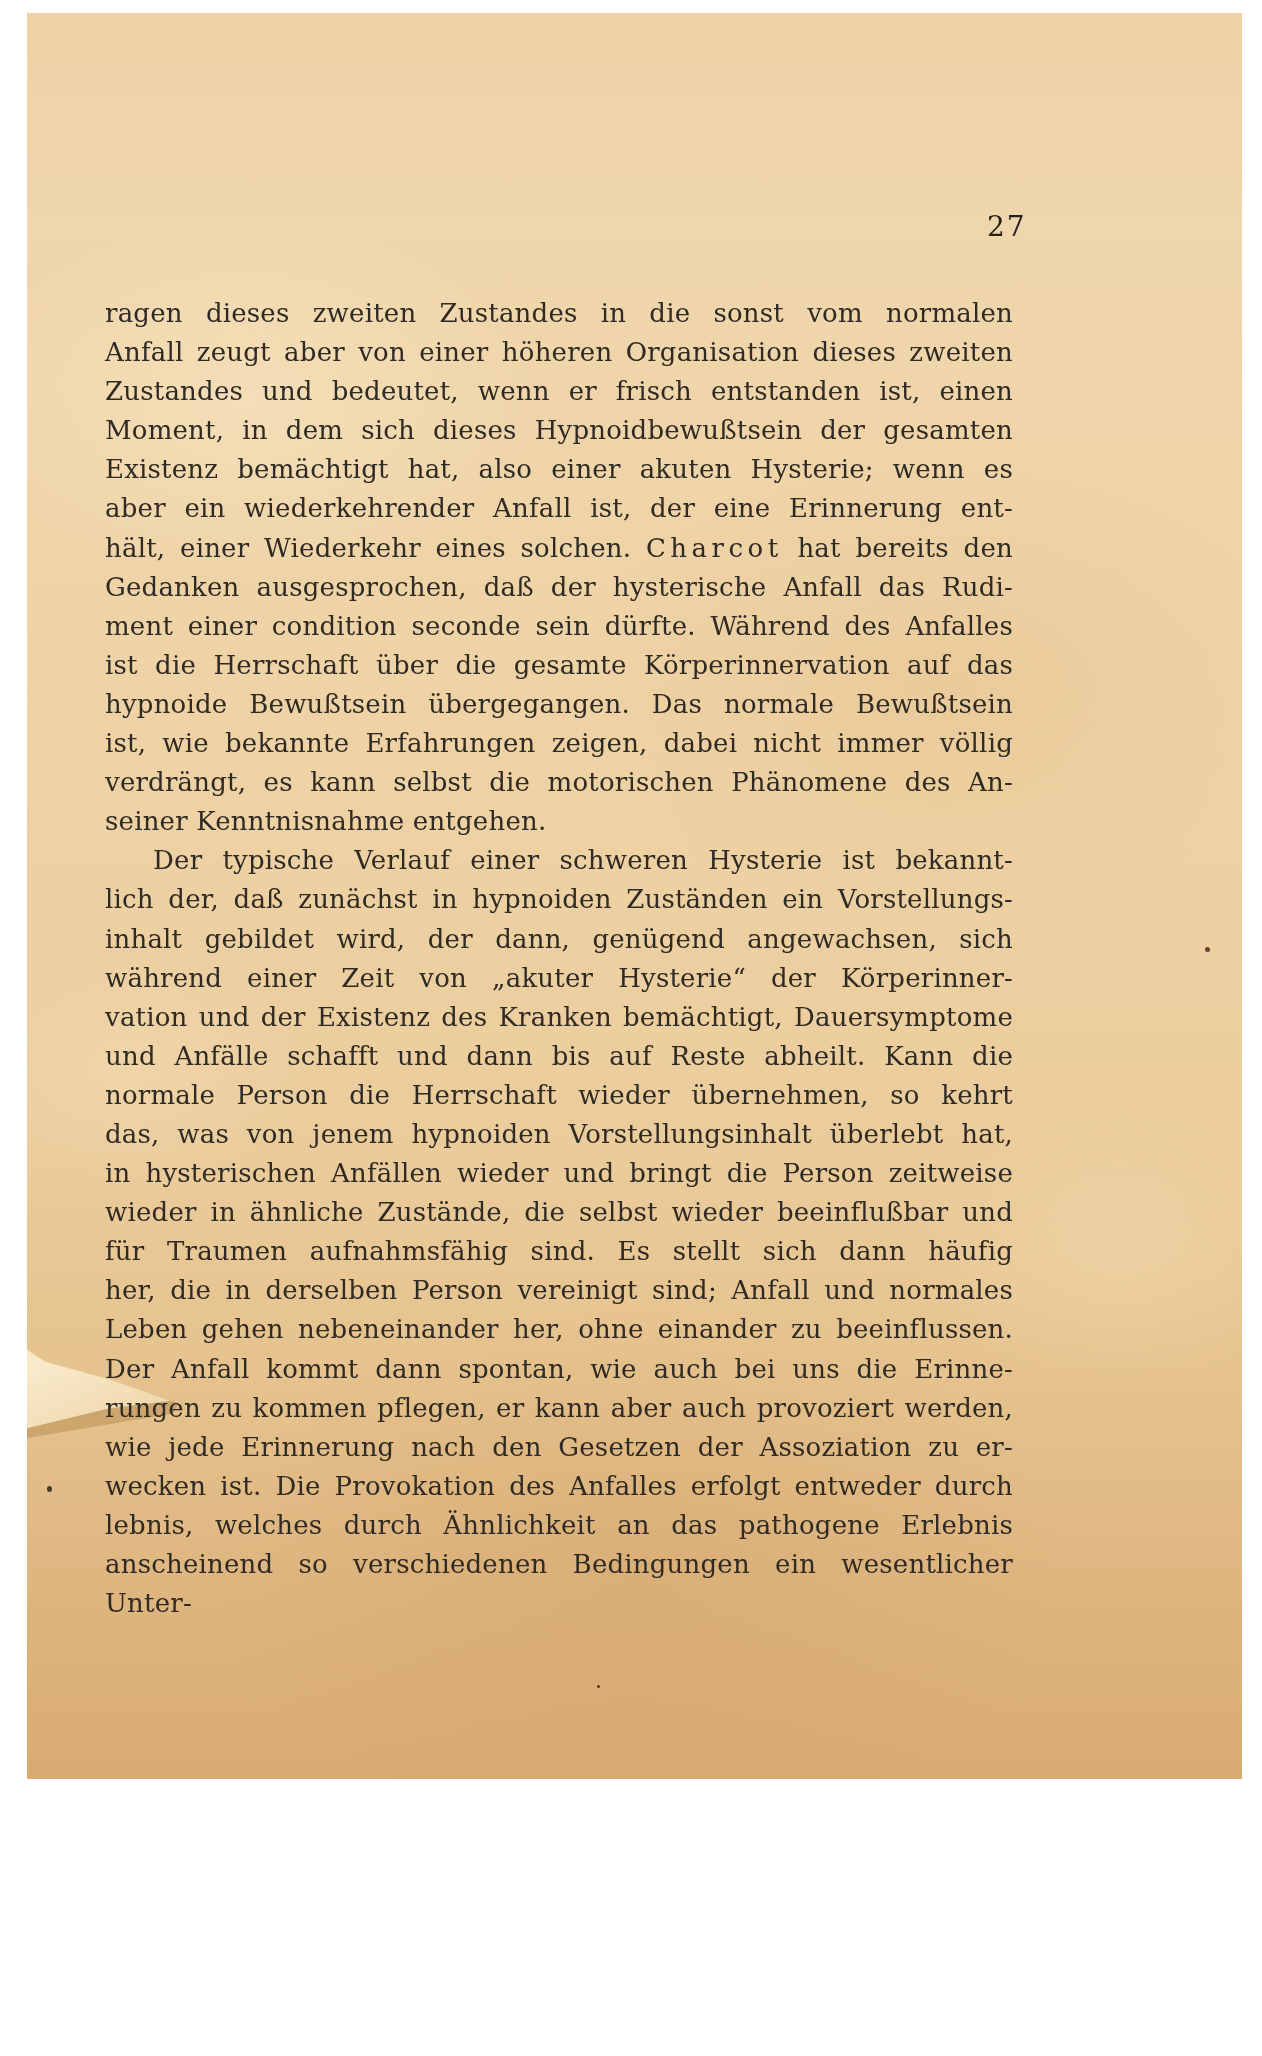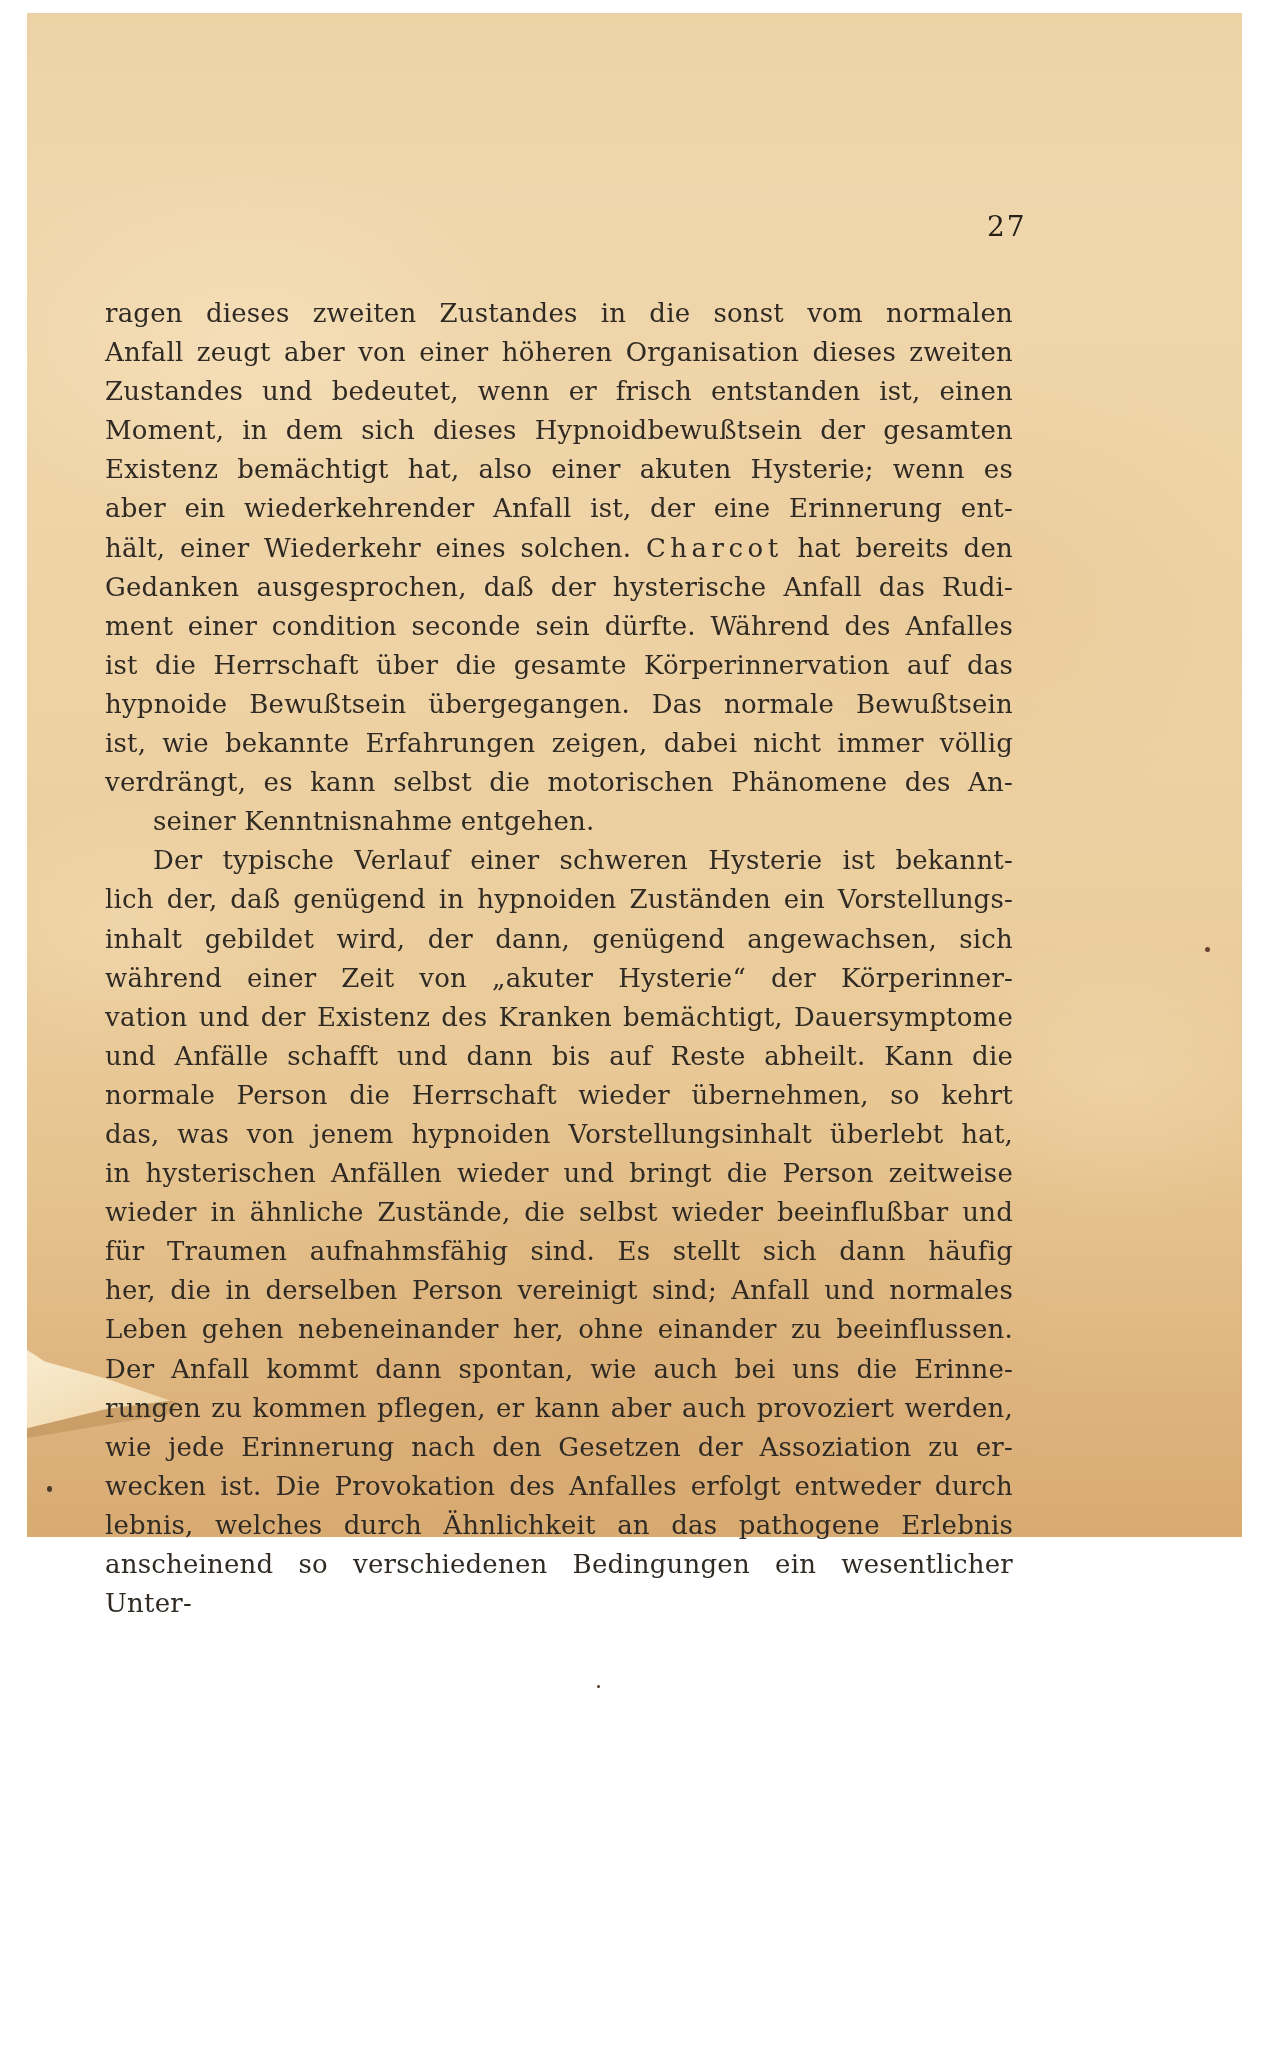--- a/index.html
+++ b/index.html
@@ -13,21 +13,21 @@
     width: 1262px;
     height: 2056px;
     background: #ffffff;
     overflow: hidden;
   }
   #paper {
     position: absolute;
     left: 27px;
     top: 13px;
     width: 1215px;
-    height: 1524px;
+    height: 1766px;
     background:
       linear-gradient(90deg, rgba(255,248,232,0.55) 0%, rgba(255,248,232,0) 5%),
       linear-gradient(270deg, rgba(190,145,92,0.18) 0%, rgba(190,145,92,0) 4%),
       linear-gradient(180deg,
         #e9c globalThis96 0%,
         #edd2a6 2%,
         #f0d6ac 12%,
         #eed2a4 45%,
         #ebcd9d 62%,
         #e5c28d 78%,
@@ -66,21 +66,20 @@
   }
   .line {
     text-align: justify;
     text-align-last: justify;
     white-space: normal;
     height: 39.1px;
     overflow: visible;
   }
   .line.left {
     text-align-last: left;
-    margin-left: 48px;
   }
   .line.indent {
     padding-left: 48px;
   }
   .sp {
     letter-spacing: 4.5px;
   }
   
   .tear-shadow {
     position: absolute;
@@ -133,21 +132,21 @@
         <div class="line" data-interactable="false">aber ein wiederkehrender Anfall ist, der eine Erinnerung ent-</div>
         <div class="line" data-interactable="false">hält, einer Wiederkehr eines solchen. <span class="sp" data-interactable="false">Charcot</span> hat bereits den</div>
         <div class="line" data-interactable="false">Gedanken ausgesprochen, daß der hysterische Anfall das Rudi-</div>
         <div class="line" data-interactable="false">ment einer condition seconde sein dürfte. Während des Anfalles</div>
         <div class="line" data-interactable="false">ist die Herrschaft über die gesamte Körperinnervation auf das</div>
         <div class="line" data-interactable="false">hypnoide Bewußtsein übergegangen. Das normale Bewußtsein</div>
         <div class="line" data-interactable="false">ist, wie bekannte Erfahrungen zeigen, dabei nicht immer völlig</div>
         <div class="line" data-interactable="false">verdrängt, es kann selbst die motorischen Phänomene des An-</div>
         <div class="line left" data-interactable="false">seiner Kenntnisnahme entgehen.</div>
         <div class="line indent" data-interactable="false">Der typische Verlauf einer schweren Hysterie ist bekannt-</div>
-        <div class="line" data-interactable="false">lich der, daß genügend in hypnoiden Zuständen ein Vorstellungs-</div>
+        <div class="line" data-interactable="false">lich der, daß zunächst in hypnoiden Zuständen ein Vorstellungs-</div>
         <div class="line" data-interactable="false">inhalt gebildet wird, der dann, genügend angewachsen, sich</div>
         <div class="line" data-interactable="false">während einer Zeit von „akuter Hysterie“ der Körperinner-</div>
         <div class="line" data-interactable="false">vation und der Existenz des Kranken bemächtigt, Dauersymptome</div>
         <div class="line" data-interactable="false">und Anfälle schafft und dann bis auf Reste abheilt. Kann die</div>
         <div class="line" data-interactable="false">normale Person die Herrschaft wieder übernehmen, so kehrt</div>
         <div class="line" data-interactable="false">das, was von jenem hypnoiden Vorstellungsinhalt überlebt hat,</div>
         <div class="line" data-interactable="false">in hysterischen Anfällen wieder und bringt die Person zeitweise</div>
         <div class="line" data-interactable="false">wieder in ähnliche Zustände, die selbst wieder beeinflußbar und</div>
         <div class="line" data-interactable="false">für Traumen aufnahmsfähig sind. Es stellt sich dann häufig</div>
         <div class="line" data-interactable="false">her, die in derselben Person vereinigt sind; Anfall und normales</div>

